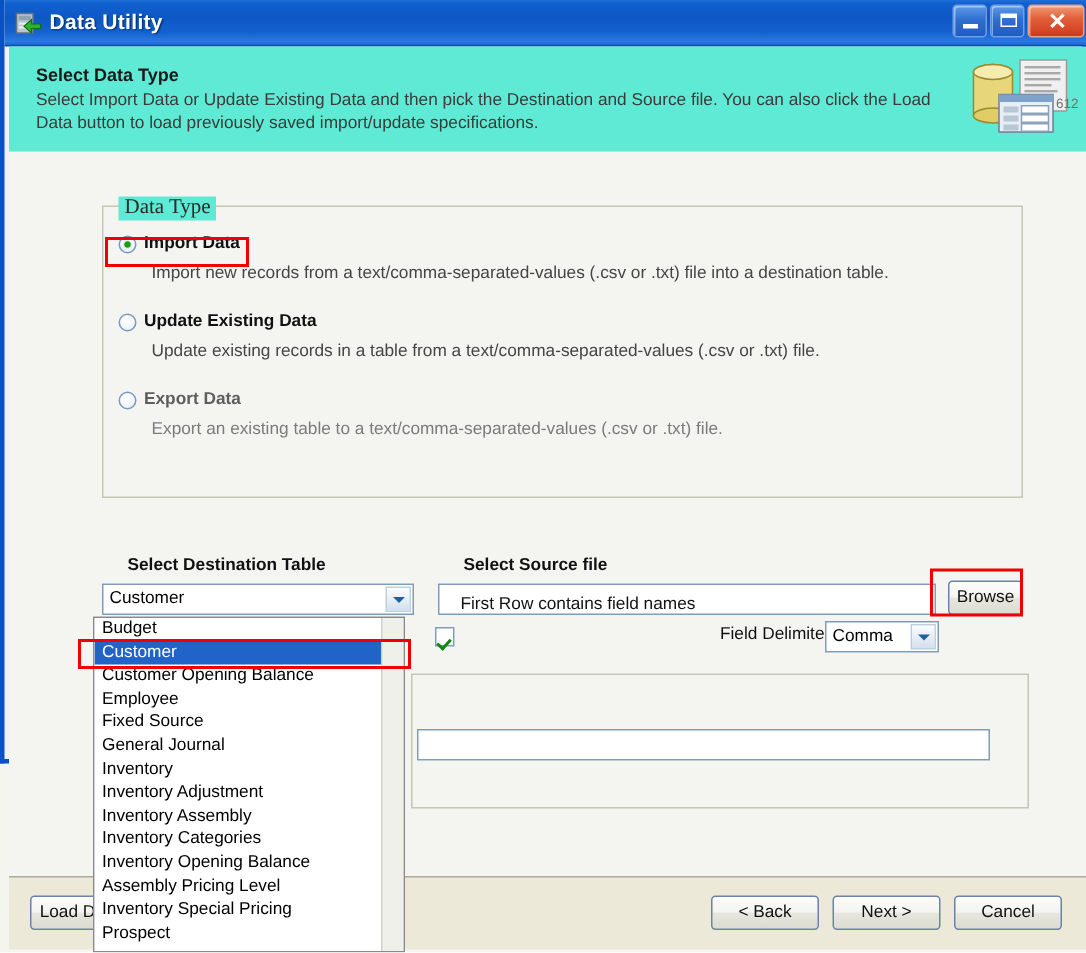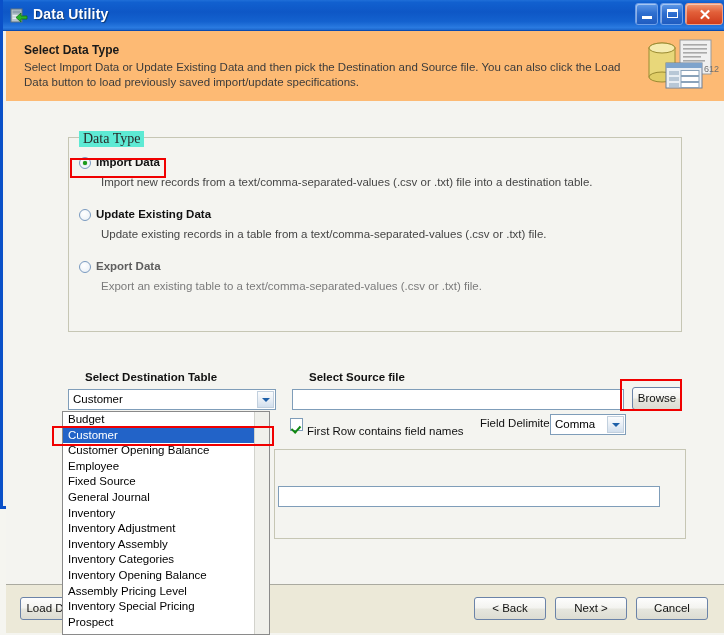--- a/index.html
+++ b/index.html
@@ -100,21 +100,21 @@
     line-height: 13px;
     font-family: "Liberation Sans", sans-serif;
     text-align: center;
   }
 
   
   .header {
     position: absolute;
     left: 3px; top: 31px;
     width: 718px; height: 70px;
-    background: #fdba74;
+    background: #5eead4;
     border-bottom: 1px solid #b8b8b0;
   }
   .header-title {
     position: absolute;
     left: 18px; top: 12px;
     font-size: 12px;
     font-weight: bold;
     color: #1a1a1a;
   }
   .header-desc {
@@ -452,21 +452,21 @@
       <div class="combo" style="left:62px; top:288px; width:208px;">
         <span class="combo-text">Customer</span>
         <span class="combo-arrow"></span>
       </div>
 
       <div class="field-label" style="left:286px; top:270px;">Select Source file</div>
       <input class="textinput" style="left: 286px; top: 288px; width: 332px;" type="text" placeholder="">
       <div class="btn" style="left:626px; top:286px; width:50px;">Browse</div>
 
       <span class="checkbox on" style="left:284px; top:317px;"></span>
-      <span class="chk-label" style="left:301px; top:324px;">First Row contains field names</span>
+      <span class="chk-label" style="left:301px; top:296px;">First Row contains field names</span>
       <span class="chk-label" style="left:474px; top:316px;">Field Delimiter</span>
       <div class="combo" style="left:544px; top:313px; width:76px;">
         <span class="combo-text">Comma</span>
         <span class="combo-arrow"></span>
       </div>
 
       <div class="groupbox" id="gb-lower"></div>
       <input class="textinput" id="lower-input" type="text" style="">
 
     </div>

